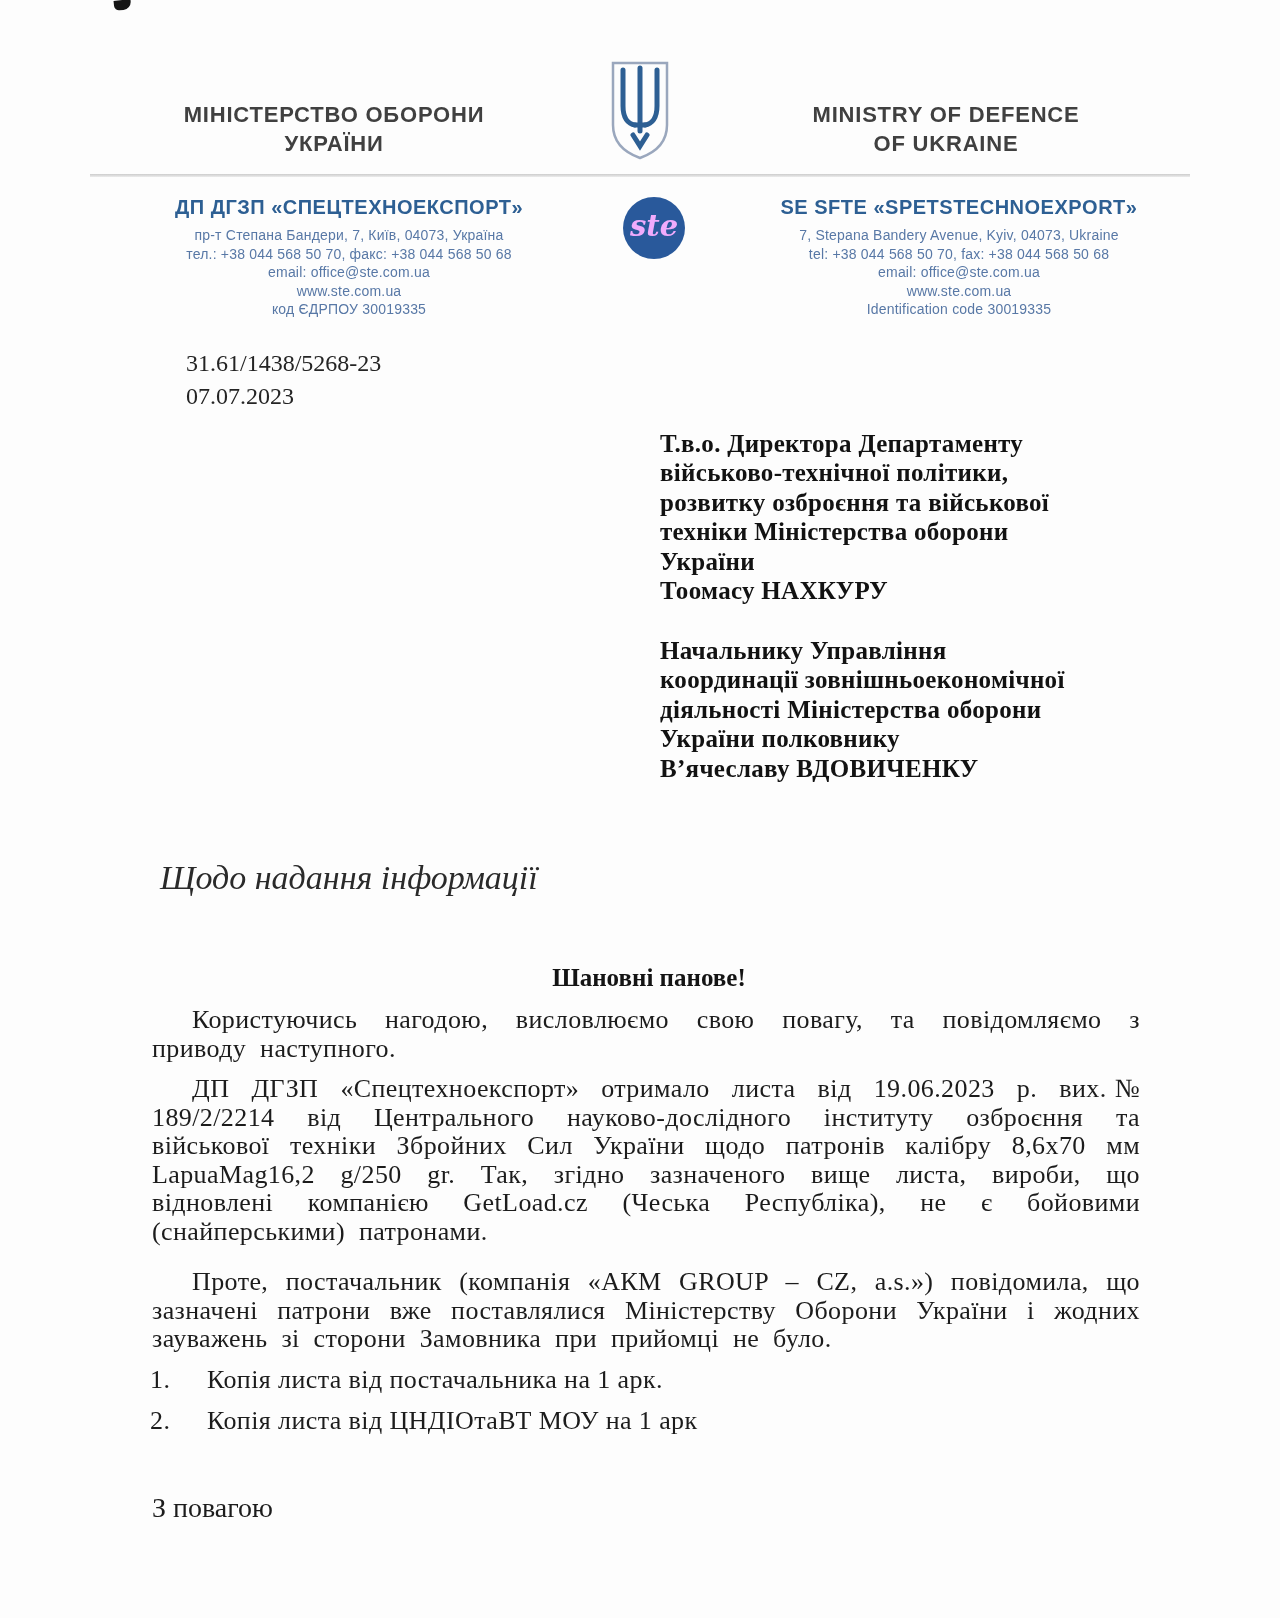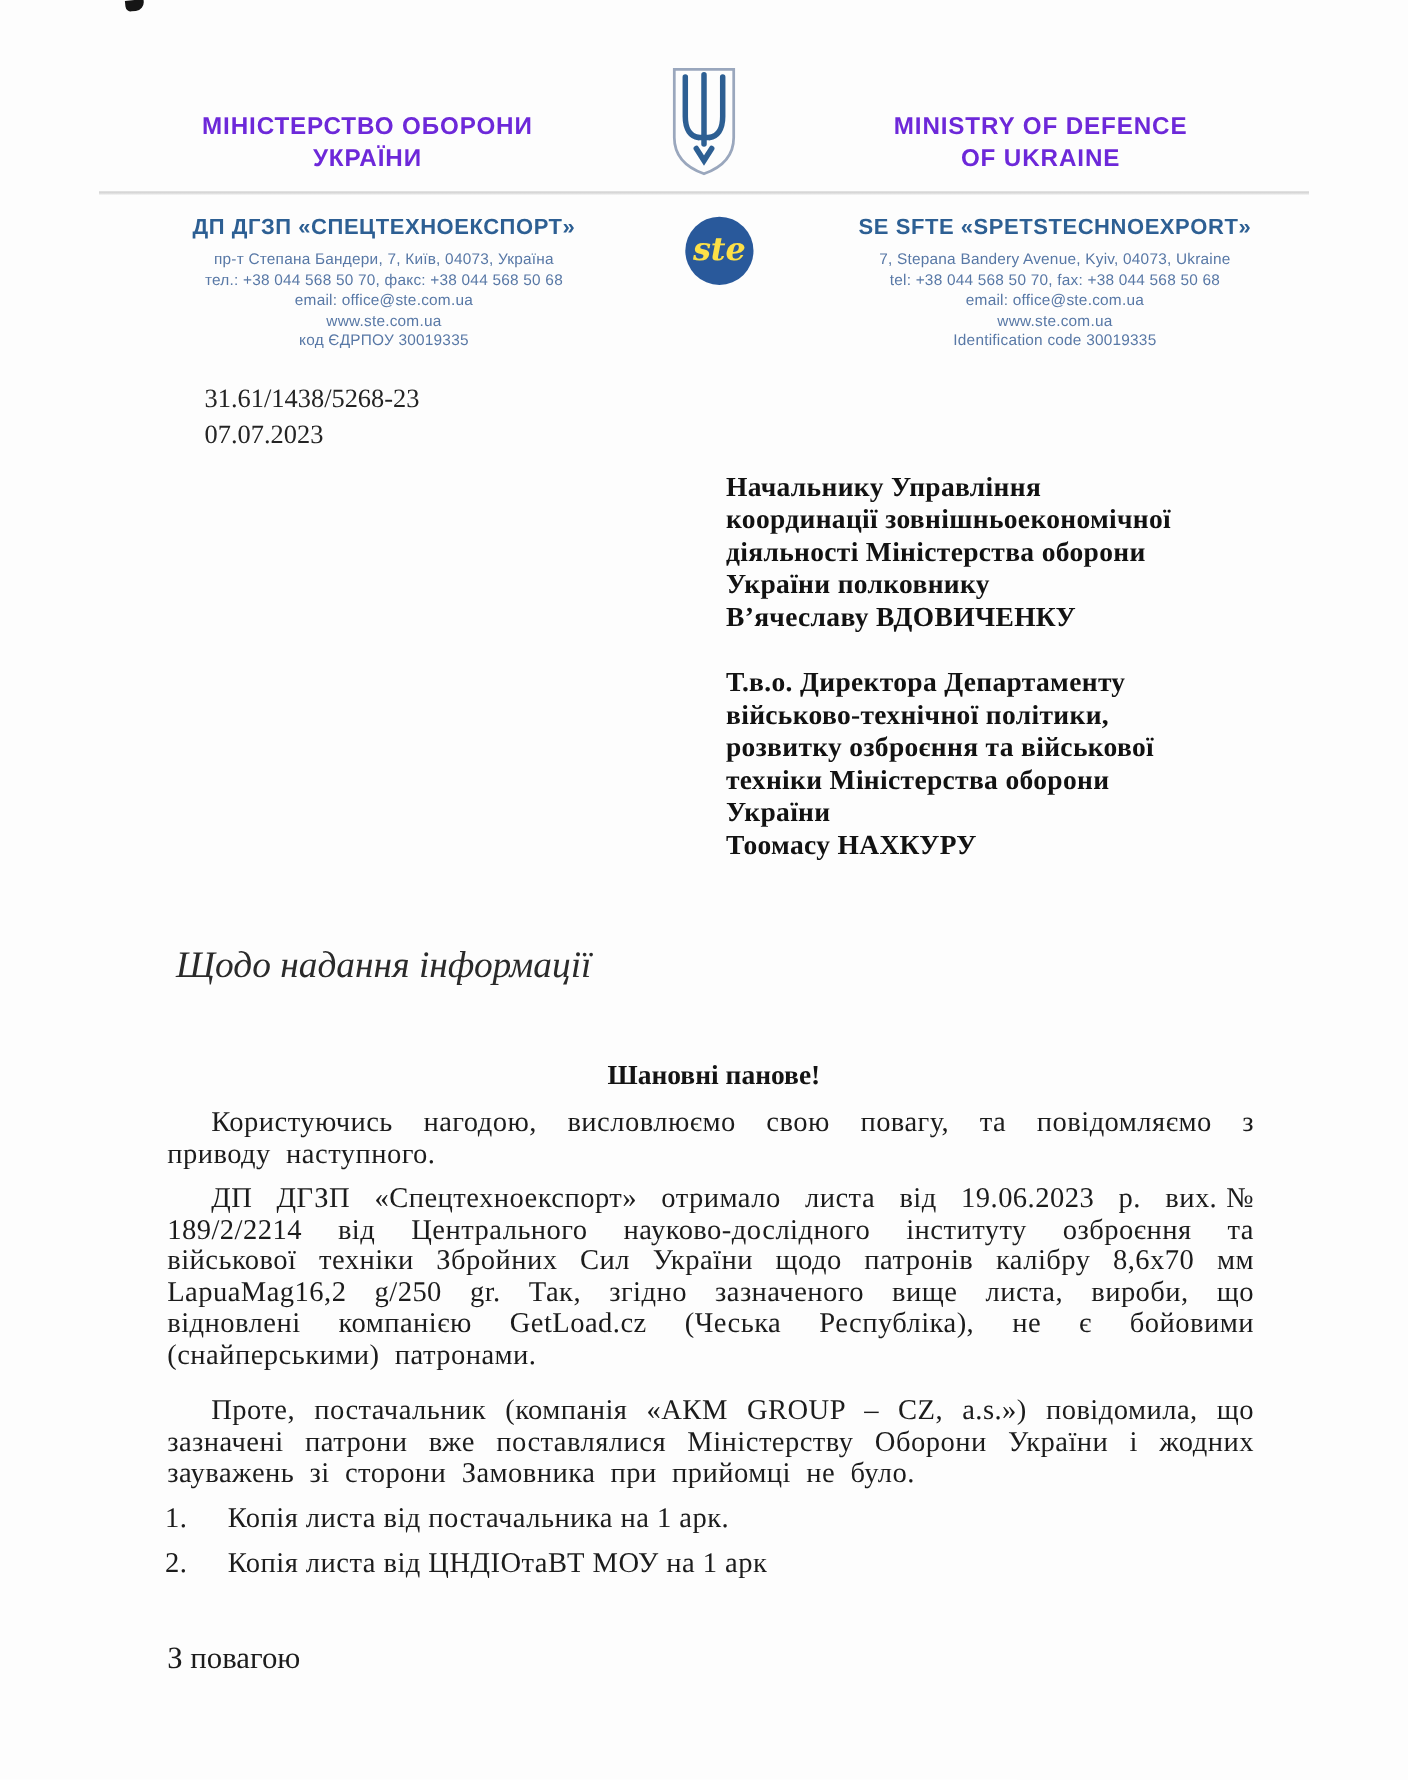--- a/index.html
+++ b/index.html
@@ -23,21 +23,21 @@
   .masthead{
     display:flex; justify-content:center; align-items:flex-start;
     gap:44px; padding-top:58px;
   }
   .mast-col{
     width:460px; padding-top:42px;
     text-align:center;
     font-family:"Liberation Sans", sans-serif;
     font-weight:bold; font-size:22px; line-height:29px;
     letter-spacing:0.8px;
-    color:#6d28d9;
+    color:#404040;
     white-space:pre-line;
   }
   .emblem{ width:64px; height:106px; flex:0 0 64px; }
   .emblem svg{ width:100%; height:100%; }
   .rule{
     height:3px; margin:10px 90px 0;
     background:linear-gradient(to bottom,#cccccc,#ececec);
   }
   
   .org-row{
@@ -51,21 +51,21 @@
     color:#5878a6;
   }
   .org-name{
     font-size:20px; font-weight:bold; letter-spacing:0.5px;
     color:#2d5f93; margin-bottom:7px; line-height:24px;
   }
   .org-logo{
     width:62px; height:62px; flex:0 0 62px; margin-top:2px;
     border-radius:50%;
     background:#29599b;
-    color:#fde047;
+    color:#f0abfc;
     display:flex; align-items:center; justify-content:center;
     font-family:"DejaVu Serif", serif;
     font-style:italic; font-weight:bold; font-size:29px;
     padding-bottom:4px;
   }
   
   .refblock{
     margin:28px 0 16px 186px;
     font-size:24px; line-height:33px; color:#242424;
   }
@@ -156,31 +156,31 @@
       <div class="org-line">Identification code 30019335</div>
     </div>
   </section>
 
   <div class="refblock">
     <div>31.61/1438/5268-23</div>
     <div>07.07.2023</div>
   </div>
 
   <div class="recipients">
-    <p class="recipient">Начальнику Управління
-координації зовнішньоекономічної
-діяльності Міністерства оборони
-України полковнику
-В’ячеславу ВДОВИЧЕНКУ</p>
     <p class="recipient">Т.в.о. Директора Департаменту
 військово-технічної політики,
 розвитку озброєння та військової
 техніки Міністерства оборони
 України
 Тоомасу НАХКУРУ</p>
+    <p class="recipient">Начальнику Управління
+координації зовнішньоекономічної
+діяльності Міністерства оборони
+України полковнику
+В’ячеславу ВДОВИЧЕНКУ</p>
   </div>
 
   <p class="subject">Щодо надання інформації</p>
 
   <p class="salutation">Шановні панове!</p>
 
   <p class="para p1">Користуючись нагодою, висловлюємо свою повагу, та повідомляємо з приводу наступного.</p>
   <p class="para p2">ДП ДГЗП «Спецтехноекспорт» отримало листа від 19.06.2023 р. вих.№ 189/2/2214 від Центрального науково-дослідного інституту озброєння та військової техніки Збройних Сил України щодо патронів калібру 8,6х70 мм LapuaMag16,2 g/250 gr. Так, згідно зазначеного вище листа, вироби, що відновлені компанією GetLoad.cz (Чеська Республіка), не є бойовими (снайперськими) патронами.</p>
   <p class="para p3">Проте, постачальник (компанія «АКМ GROUP – CZ, a.s.») повідомила, що зазначені патрони вже поставлялися Міністерству Оборони України і жодних зауважень зі сторони Замовника при прийомці не було.</p>
 

